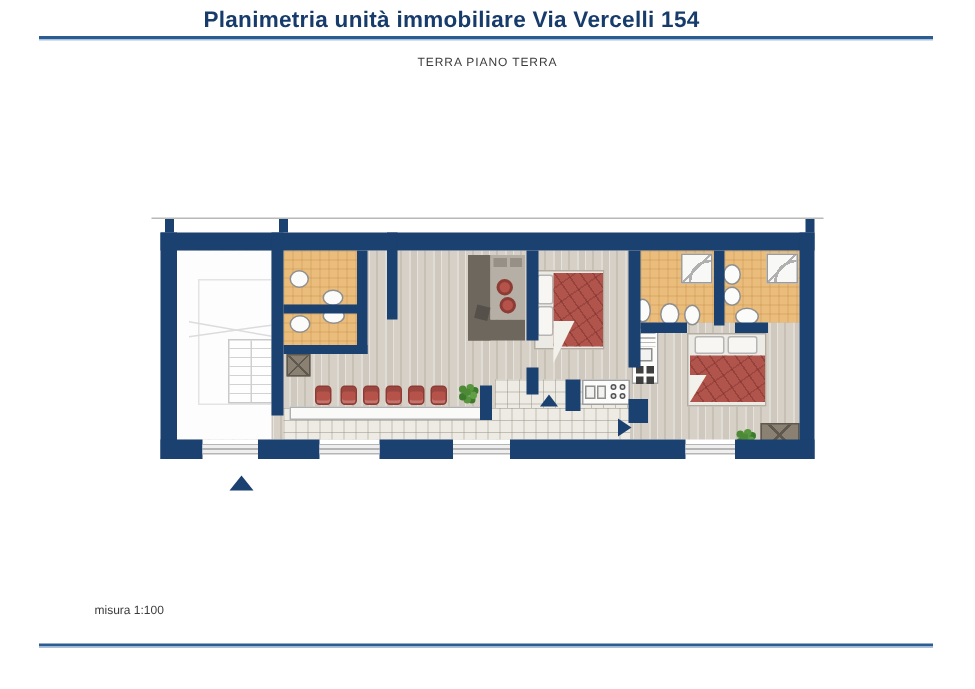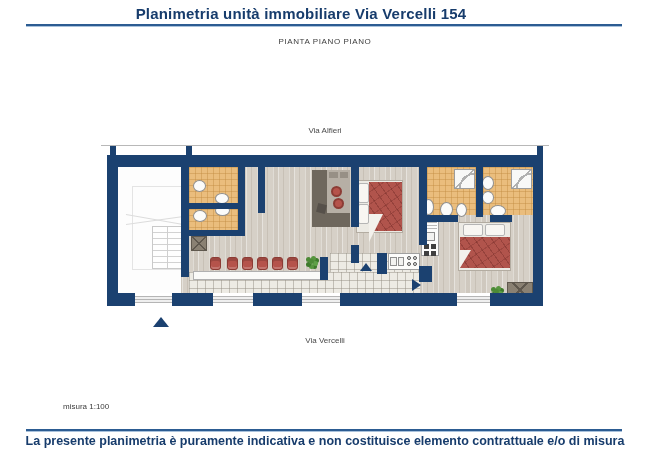--- a/index.html
+++ b/index.html
@@ -68,24 +68,22 @@
   .equip{background:#979086;}
 </style>
 </head>
 <body>
 
 <div class="abs" style="left:0;top:0;width:650px;height:459px;">
 
   <div class="t-title">Planimetria unità immobiliare Via Vercelli 154</div>
   <div class="hline" style="left:26px;top:24px;width:596px;"></div>
   <div class="hline-sub" style="left:26px;top:26px;width:596px;"></div>
-  <div class="t-sub">PIANTA PIANO PIANO</div>
-
-  <div class="t-street" style="top:126px;">Via Alfieri</div>
-  <div class="t-street" style="top:336px;">Via Vercelli</div>
+  <div class="t-sub">TERRA PIANO TERRA</div>
+
 
   <div class="gline" style="left:101px;top:145px;width:448px;height:1px;"></div>
 
   <div class="abs" style="left:0;top:0;width:650px;height:459px;">
 
     <div class="wood" style="left:118px;top:167px;width:415px;height:126px;"></div>
     <div class="whiteroom" style="left:118px;top:167px;width:63px;height:126px;"></div>
     <div class="tiles" style="left:189px;top:272px;width:231px;height:21px;"></div>
     <div class="tiles" style="left:330px;top:253px;width:90px;height:19px;"></div>
     <div class="tan" style="left:189px;top:167px;width:49px;height:63px;"></div>
@@ -194,15 +192,14 @@
     <div class="win" style="left:457px;top:296px;width:33px;height:7px;"></div>
 
     <div class="tri-up" style="left:153px;top:317px;"></div>
     <div class="tri-up sm" style="left:360px;top:263px;"></div>
     <div class="tri-right" style="left:412px;top:279px;"></div>
   </div>
 
   <div class="t-scala">misura 1:100</div>
   <div class="hline" style="left:26px;top:429px;width:596px;"></div>
   <div class="hline-sub" style="left:26px;top:431px;width:596px;"></div>
-  <div class="t-footer">La presente planimetria è puramente indicativa e non costituisce elemento contrattuale e/o di misura</div>
 
 </div>
 
 </body></html>

